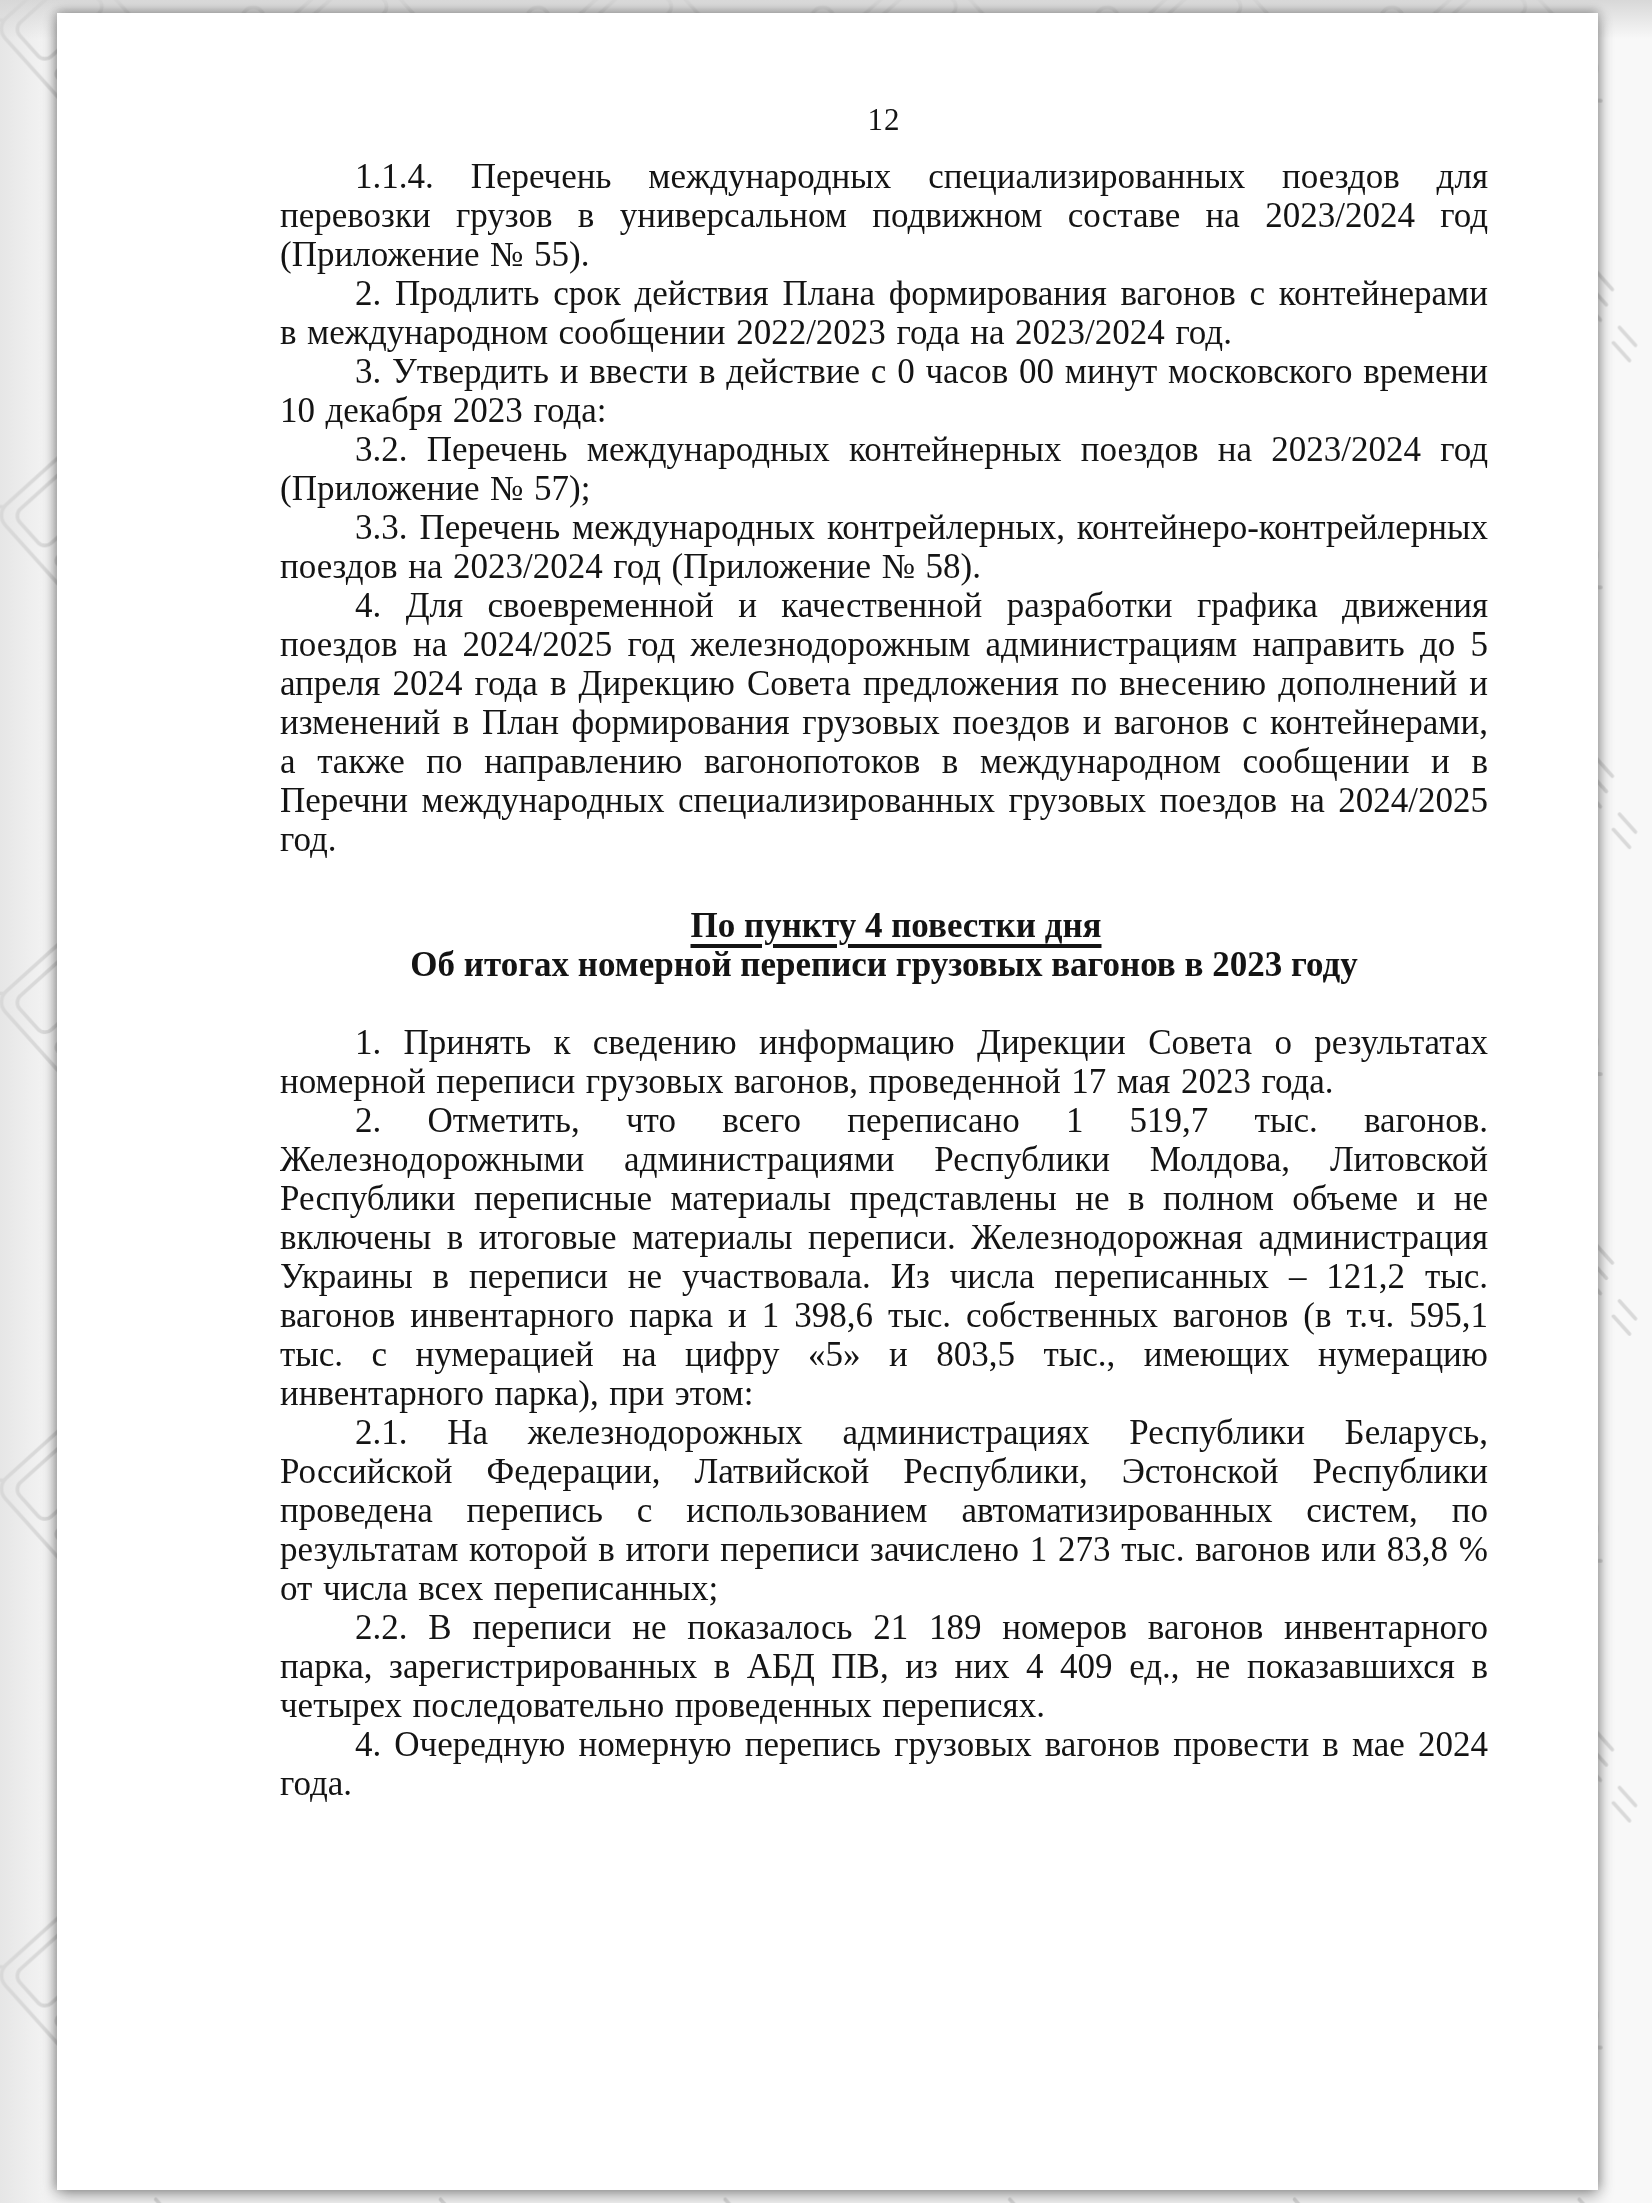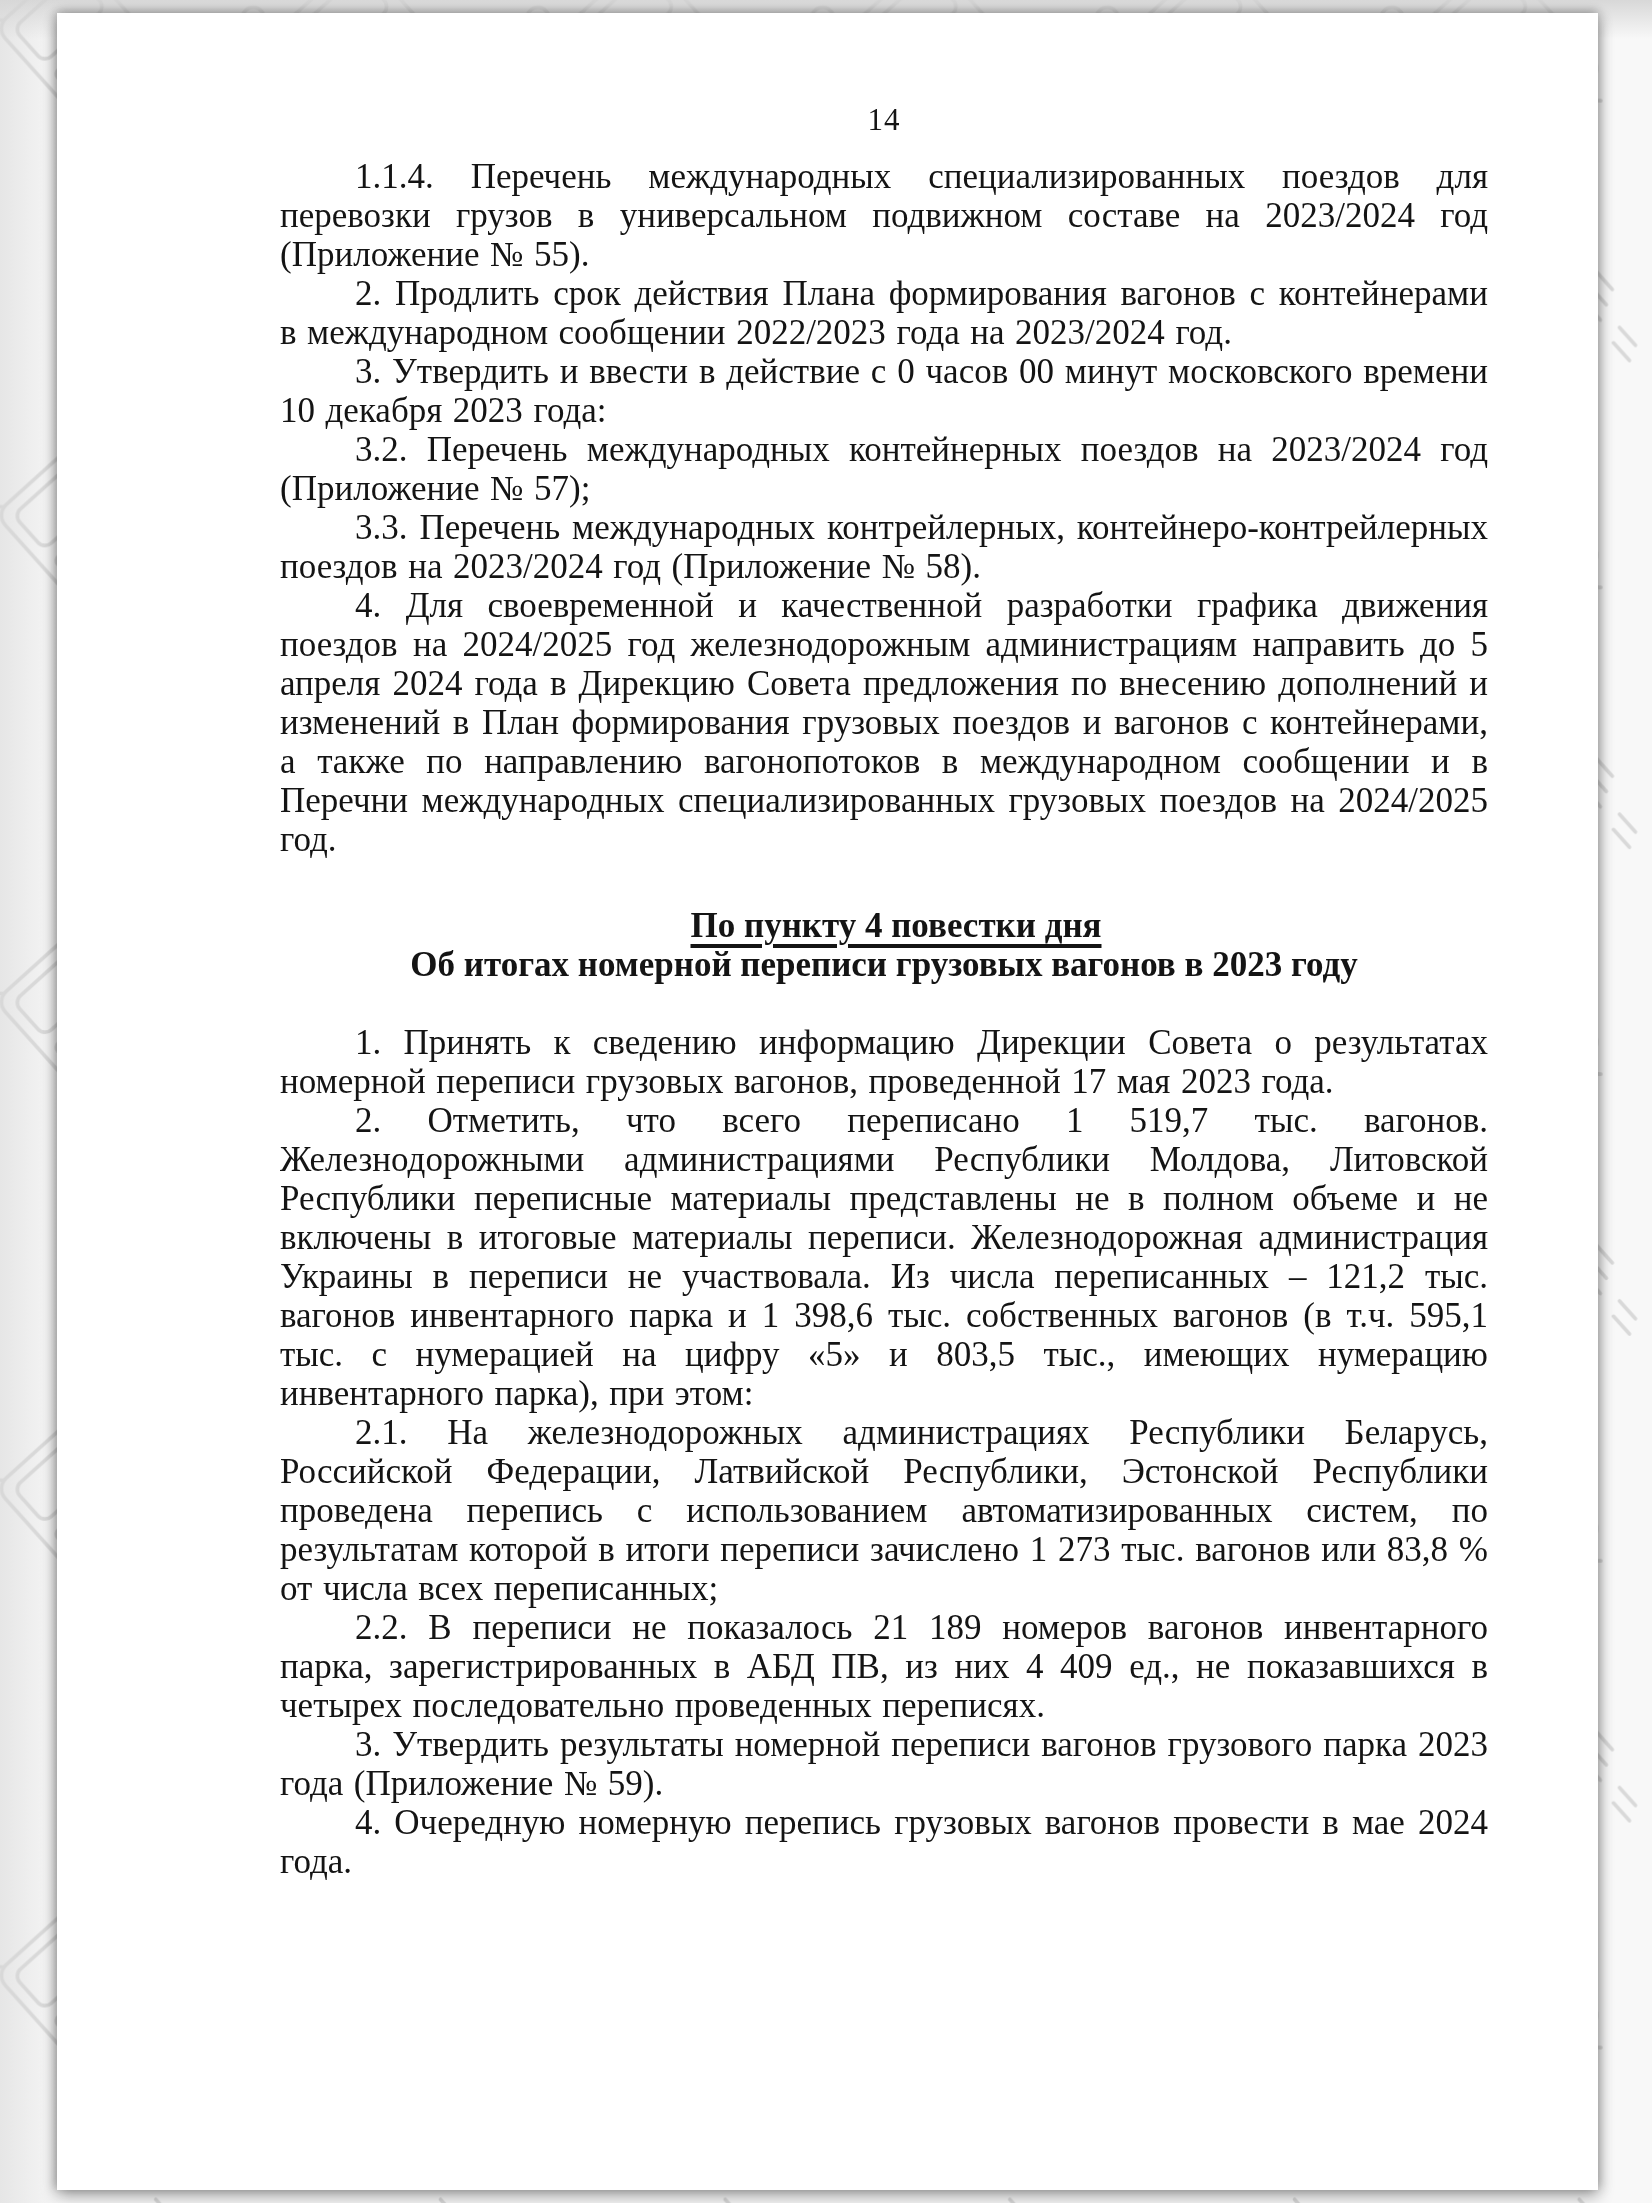--- a/index.html
+++ b/index.html
@@ -105,38 +105,37 @@
     <rect width="1800" height="2400" fill="#f8f8f8"></rect>
     <rect width="1800" height="2400" fill="url(#doodles)"></rect>
   </svg>
 </div>
 <div class="top-fade"></div>
 <div class="left-fade"></div>
 
 <div class="page">
   <div class="content">
 
-    <div class="pagenum">14</div>
+    <div class="pagenum">12</div>
 
     <div class="body-block">
       <p class="para">1.1.4. Перечень международных специализированных поездов для перевозки грузов в универсальном подвижном составе на 2023/2024 год (Приложение №&nbsp;55).</p>
       <p class="para">2.&nbsp;Продлить срок действия Плана формирования вагонов с контейнерами в международном сообщении 2022/2023 года на 2023/2024 год.</p>
       <p class="para">3.&nbsp;Утвердить и ввести в действие с 0 часов 00 минут московского времени 10 декабря 2023 года:</p>
       <p class="para">3.2. Перечень международных контейнерных поездов на 2023/2024 год (Приложение №&nbsp;57);</p>
       <p class="para">3.3. Перечень международных контрейлерных, контейнеро-контрейлерных поездов на 2023/2024 год (Приложение №&nbsp;58).</p>
       <p class="para">4.&nbsp;Для своевременной и качественной разработки графика движения поездов на 2024/2025 год железнодорожным администрациям направить до 5 апреля 2024 года в Дирекцию Совета предложения по внесению дополнений и изменений в План формирования грузовых поездов и вагонов с контейнерами, а также по направлению вагонопотоков в международном сообщении и в Перечни международных специализированных грузовых поездов на 2024/2025 год.</p>
     </div>
 
     <h2 class="agenda"><span class="u">По пункту 4 повестки дня</span></h2>
     <h3 class="agenda-sub">Об итогах номерной переписи грузовых вагонов в 2023 году</h3>
 
     <div class="resolution-block">
       <p class="para">1.&nbsp;Принять к сведению информацию Дирекции Совета о результатах номерной переписи грузовых вагонов, проведенной 17 мая 2023 года.</p>
       <p class="para">2.&nbsp;Отметить, что всего переписано 1&nbsp;519,7 тыс. вагонов. Железнодорожными администрациями Республики Молдова, Литовской Республики переписные материалы представлены не в полном объеме и не включены в итоговые материалы переписи. Железнодорожная администрация Украины в переписи не участвовала. Из числа переписанных – 121,2 тыс. вагонов инвентарного парка и 1&nbsp;398,6&nbsp;тыс. собственных вагонов (в т.ч. 595,1 тыс. с нумерацией на цифру «5» и 803,5 тыс., имеющих нумерацию инвентарного парка), при этом:</p>
       <p class="para">2.1. На железнодорожных администрациях Республики Беларусь, Российской Федерации, Латвийской Республики, Эстонской Республики проведена перепись с использованием автоматизированных систем, по результатам которой в итоги переписи зачислено 1&nbsp;273 тыс. вагонов или 83,8&nbsp;% от числа всех переписанных;</p>
       <p class="para">2.2. В переписи не показалось 21&nbsp;189 номеров вагонов инвентарного парка, зарегистрированных в АБД&nbsp;ПВ, из них 4&nbsp;409 ед., не показавшихся в четырех последовательно проведенных переписях.</p>
-      <p class="para">3.&nbsp;Утвердить результаты номерной переписи вагонов грузового парка 2023 года (Приложение №&nbsp;59).</p>
       <p class="para">4.&nbsp;Очередную номерную перепись грузовых вагонов провести в мае 2024 года.</p>
     </div>
 
   </div>
 </div>
 
 
 </body></html>

